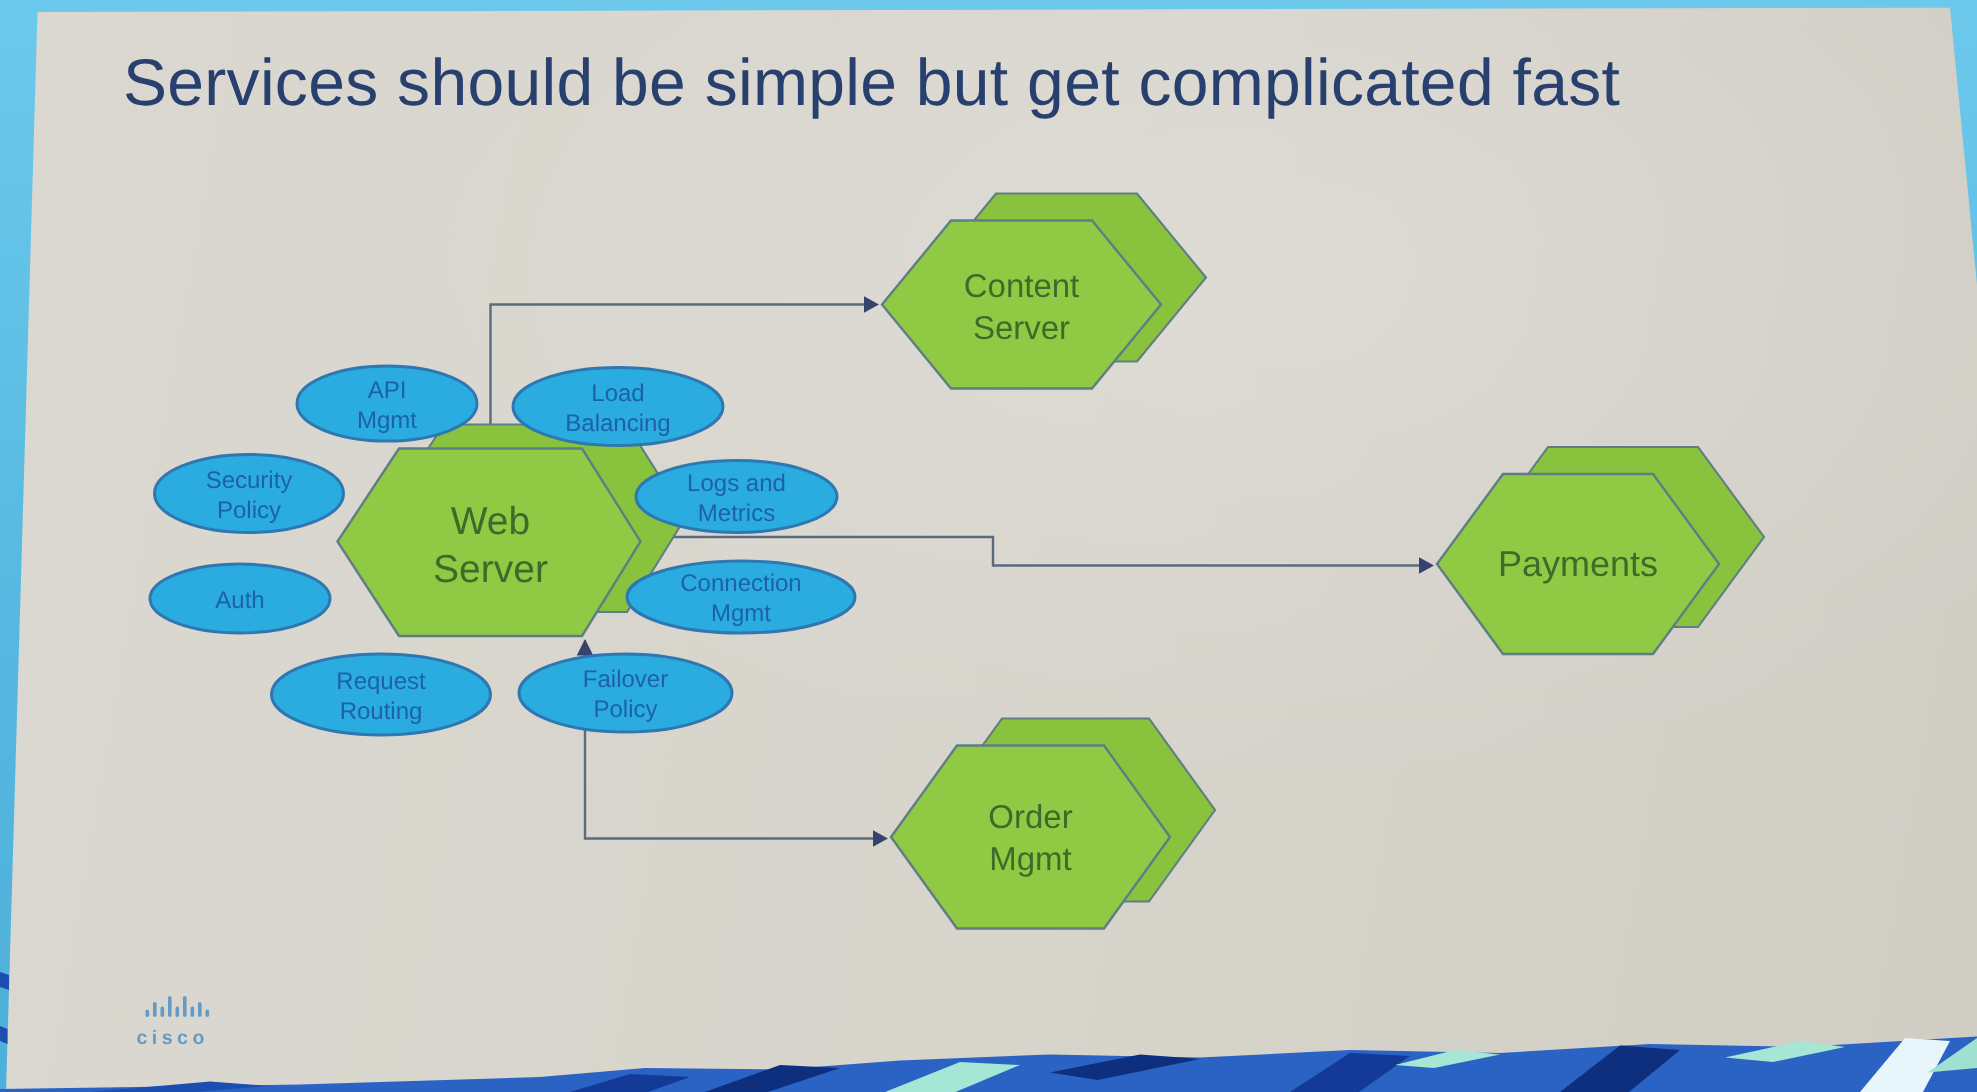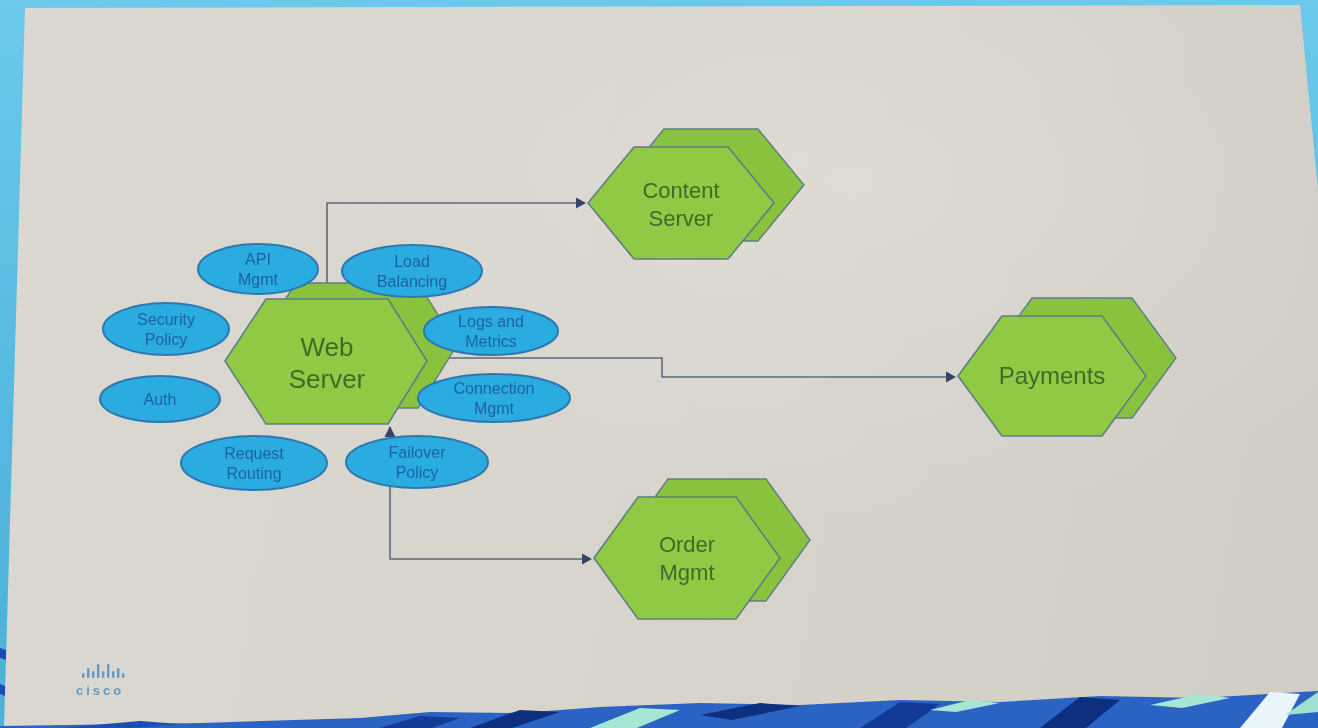--- a/index.html
+++ b/index.html
@@ -54,21 +54,21 @@
   .ell-label {
     fill: #1d62a6;
     font-size: 16px;
     text-anchor: middle;
     font-family: "Liberation Sans", sans-serif;
   }
   .connector { fill: none; stroke: #5c6a7d; stroke-width: 1.6; }
   .arrowhead { fill: #36436e; stroke: none; }
   .cisco {
     position: absolute;
-    left: 76px;
+    left: 91px;
     top: 660px;
     width: 90px;
     text-align: left;
   }
   .cisco-word {
     font-size: 13px;
     font-weight: bold;
     letter-spacing: 3px;
     color: #639bc6;
     text-transform: lowercase;
@@ -83,20 +83,21 @@
     pointer-events: none;
   }
 </style>
 </head>
 <body>
 
 <div class="photo">
 
   <div class="slide">
 
+    <h1 class="slide-title">Services should be simple but get complicated fast</h1>
 
     <svg class="diagram" viewBox="0 0 1318 728">
 
       <g>
         <path class="connector" d="M327,298 L327,203 L582,203"></path>
         <polygon class="arrowhead" points="576,197.5 586,203 576,208.5"></polygon>
         <polygon class="arrowhead" points="321.5,288 332.5,288 327,298"></polygon>
       </g>
       <g>
         <path class="connector" d="M428,358 L662,358 L662,377 L950,377"></path>

